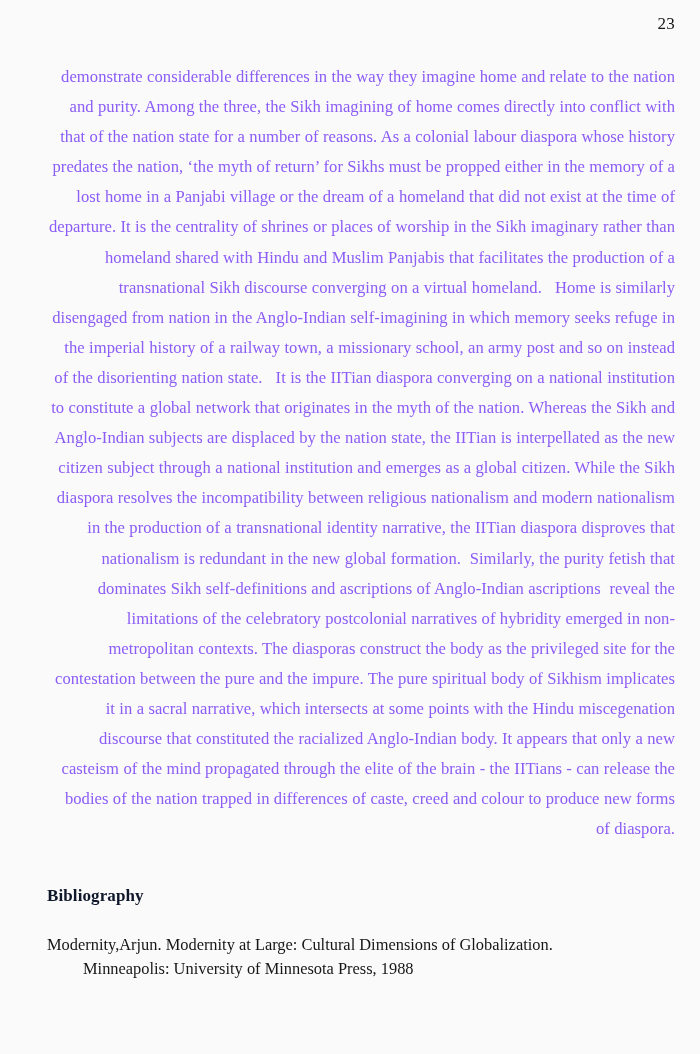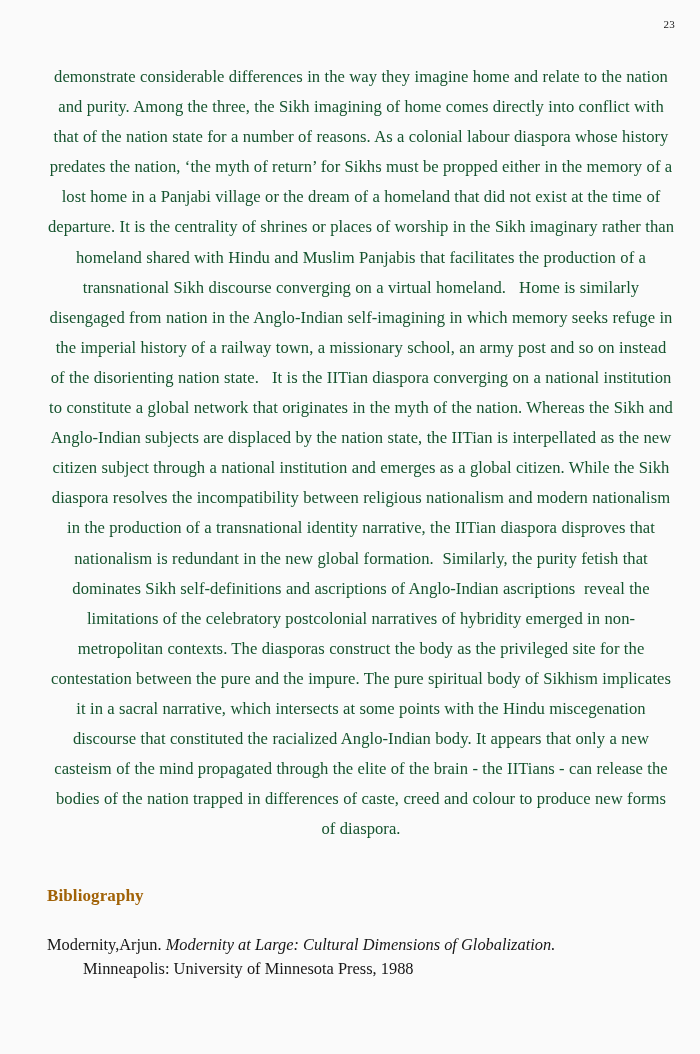--- a/index.html
+++ b/index.html
@@ -22,68 +22,67 @@
     width: 700px;
     height: 1054px;
     box-sizing: border-box;
   }
 
   
   .page-number-top {
     position: absolute;
     top: 14px;
     right: 25px;
-    font-size: 11px;
+    font-size: 17px;
     line-height: 20px;
     letter-spacing: 0.2px;
     color: #171717;
   }
 
   
   .content {
     position: absolute;
     left: 47px;
     top: 62px;
     width: 628px;
   }
 
   .body-paragraph {
     font-size: 16.6px;
     line-height: 30.1px;
-    text-align: center;
+    text-align: right;
     margin: 0;
     white-space: pre-wrap;
     word-spacing: 0.15px;
     letter-spacing: 0.05px;
-    color: #14532d;
+    color: #8b5cf6;
   }
 
   
   .bibliography-section {
     margin-top: 41px;
   }
 
   .bibliography-heading {
     font-size: 17px;
     font-weight: bold;
     line-height: 22px;
     margin: 0 0 26px 0;
     letter-spacing: 0.1px;
-    color: #a16207;
+    color: #0f172a;
   }
 
   .bib-entry {
     font-size: 16.4px;
     line-height: 23.5px;
     margin: 0;
     color: #161616;
   }
 
   .bib-entry .bib-title {
-    font-style: italic;
   }
 
   .bib-entry-line2 {
     display: block;
     padding-left: 36px;
   }
 </style>
 </head>
 <body>
 

